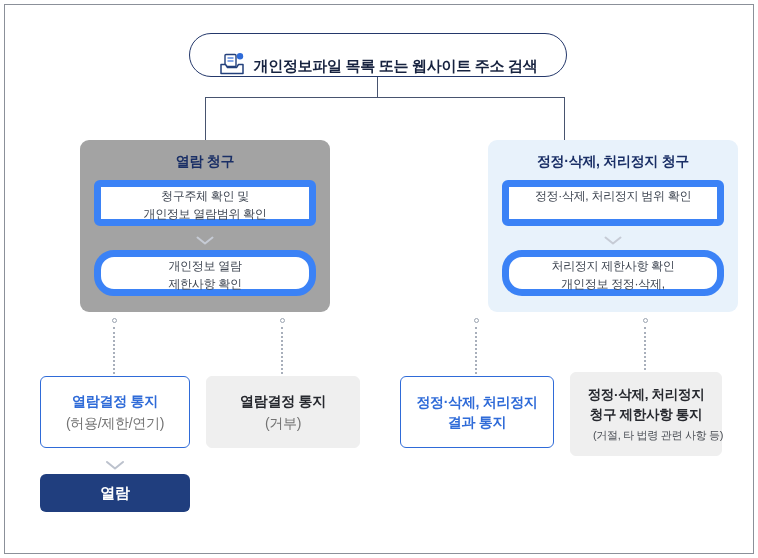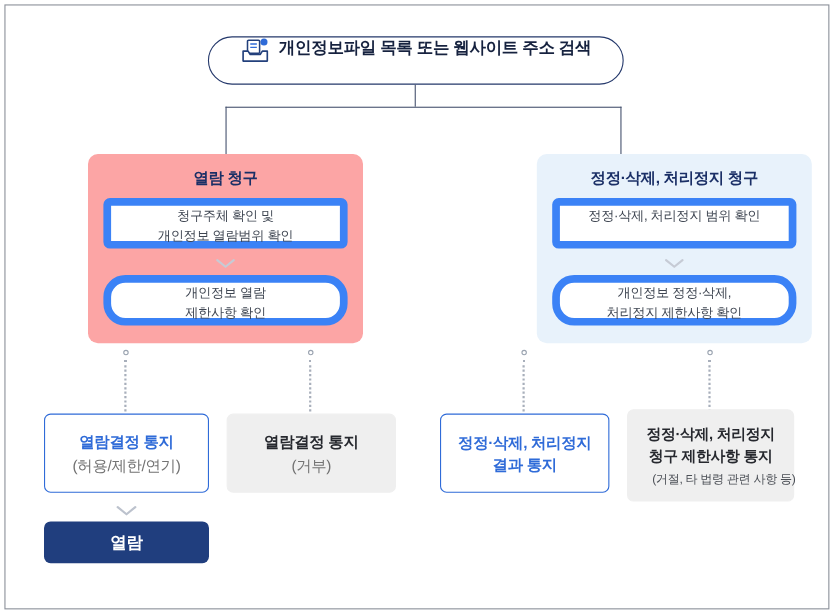--- a/index.html
+++ b/index.html
@@ -9,32 +9,32 @@
     -webkit-font-smoothing:antialiased;
   }
   .border-frame{
     position:absolute;left:4px;top:4px;right:4px;bottom:4px;
     border:1px solid #8b9099;pointer-events:none;
   }
   
   .top-pill{
     position:absolute;left:189px;top:33px;width:378px;height:44px;
     border:1.4px solid #24386b;border-radius:24px;background:#fff;
-    display:flex;align-items:flex-start;justify-content:center;gap:9px;
+    display:flex;align-items:flex-end;justify-content:center;gap:9px;
     box-sizing:border-box;
   }
   .top-pill .label{font-size:15px;font-weight:bold;color:#16223f;letter-spacing:-0.3px;}
   
   .line{position:absolute;background:#47536f;}
   
   .panel{
     position:absolute;top:140px;width:250px;height:172px;border-radius:9px;
     box-sizing:border-box;
   }
-  .panel.left{left:80px;background:#fca5a5;}
+  .panel.left{left:80px;background:#a3a3a3;}
   .panel.right{left:440px;background:#e8f2fb;margin-left:48px;}
   .panel-title{
     position:absolute;left:0;right:0;top:13px;text-align:center;
     font-size:14px;font-weight:bold;color:#1a2f66;letter-spacing:-0.3px;
   }
   .step-box{
     position:absolute;left:14px;right:14px;height:46px;background:#fff;
     border:7px solid #3b82f6;border-radius:6px;
     display:flex;flex-direction:column;align-items:center;justify-content:flex-start;
     font-size:12px;color:#3f4652;line-height:1.5;letter-spacing:-0.3px;box-sizing:border-box;
@@ -118,22 +118,22 @@
   <div class="panel-title">정정·삭제, 처리정지 청구</div>
   <div class="step-box step1">
     <span>정정·삭제, 처리정지 범위 확인</span>
   </div>
   <span class="chev-panel">
     <svg width="18" height="10" viewBox="0 0 18 10">
         <polyline points="1.5,1.5 9,7.5 16.5,1.5" fill="none" stroke="#c6cbd5" stroke-width="2" stroke-linecap="round" stroke-linejoin="round"></polyline>
       </svg>
   </span>
   <div class="step-box step2">
+    <span>처리정지 제한사항 확인</span>
     <span>개인정보 정정·삭제,</span>
-    <span>처리정지 제한사항 확인</span>
   </div>
 </section>
 
 <span class="dot" style="left:112px;"></span>
 <span class="dot" style="left:280px;"></span>
 <span class="dot" style="left:474px;"></span>
 <span class="dot" style="left:643px;"></span>
 <span class="dotted" style="left:113px;"></span>
 <span class="dotted" style="left:281px;"></span>
 <span class="dotted" style="left:475px;"></span>

